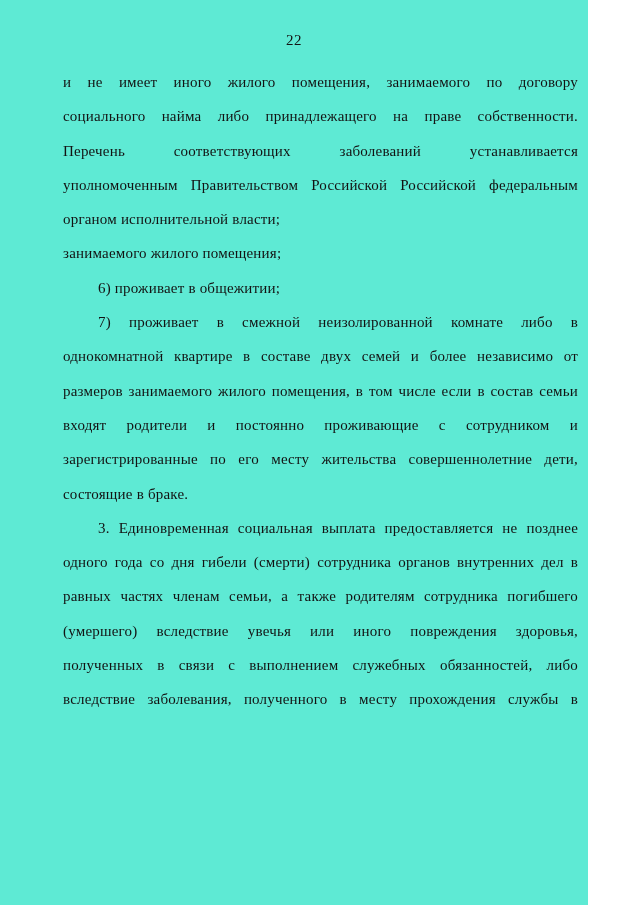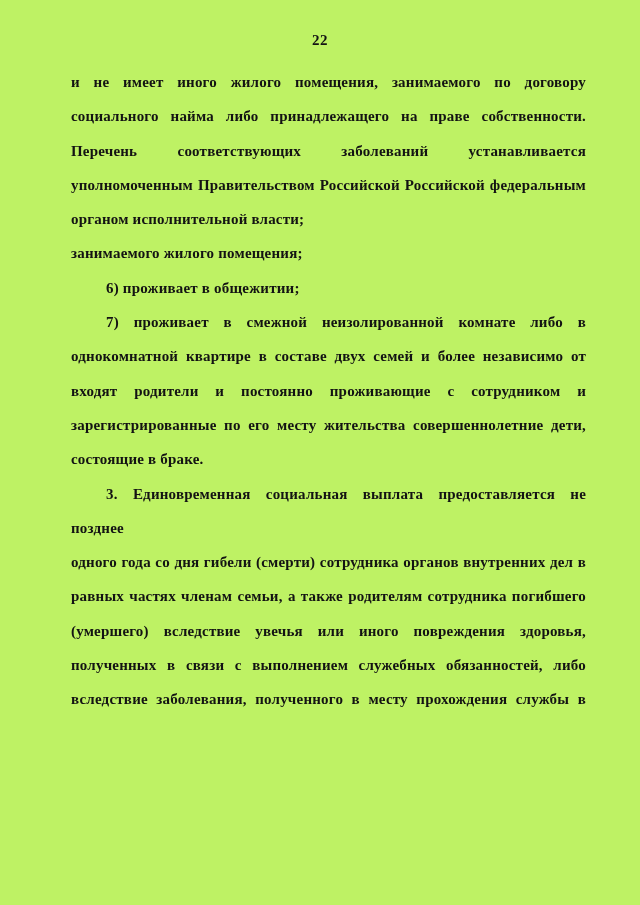--- a/index.html
+++ b/index.html
@@ -2,44 +2,42 @@
 <html><head>
 <meta charset="utf-8">
 <style>
   html, body {
     margin: 0;
     padding: 0;
     background: #ffffff;
   }
   .page {
     position: relative;
-    width: 640px;
+    width: 588px;
     height: 905px;
-    background: #bef264;
+    background: #5eead4;
     font-family: "Liberation Serif", "DejaVu Serif", serif;
     color: #131313;
     overflow: hidden;
-    font-weight: bold;
   }
   .page-number {
     position: absolute;
     top: 33px;
     left: 0;
     right: 0;
     text-align: center;
     font-size: 15px;
     line-height: 1;
     letter-spacing: 0.5px;
   }
   .content {
     position: absolute;
     top: 65px;
     left: 63px;
     width: 515px;
-    margin-left: 8px;
   }
   .line {
     font-size: 15px;
     line-height: 34.3px;
     text-align: justify;
     text-align-last: justify;
     letter-spacing: 0.2px;
   }
   .line.last {
     text-align-last: left;
@@ -73,20 +71,21 @@
       <div class="line last">занимаемого жилого помещения;</div>
     </div>
 
     <div class="paragraph">
       <div class="line last indent">6) проживает в общежитии;</div>
     </div>
 
     <div class="paragraph">
       <div class="line indent">7) проживает в смежной неизолированной комнате либо в</div>
       <div class="line">однокомнатной квартире в составе двух семей и более независимо от</div>
+      <div class="line">размеров занимаемого жилого помещения, в том числе если в состав семьи</div>
       <div class="line">входят родители и постоянно проживающие с сотрудником и</div>
       <div class="line">зарегистрированные по его месту жительства совершеннолетние дети,</div>
       <div class="line last">состоящие в браке.</div>
     </div>
 
     <div class="paragraph">
       <div class="line indent">3. Единовременная социальная выплата предоставляется не позднее</div>
       <div class="line">одного года со дня гибели (смерти) сотрудника органов внутренних дел в</div>
       <div class="line">равных частях членам семьи, а также родителям сотрудника погибшего</div>
       <div class="line">(умершего) вследствие увечья или иного повреждения здоровья,</div>

